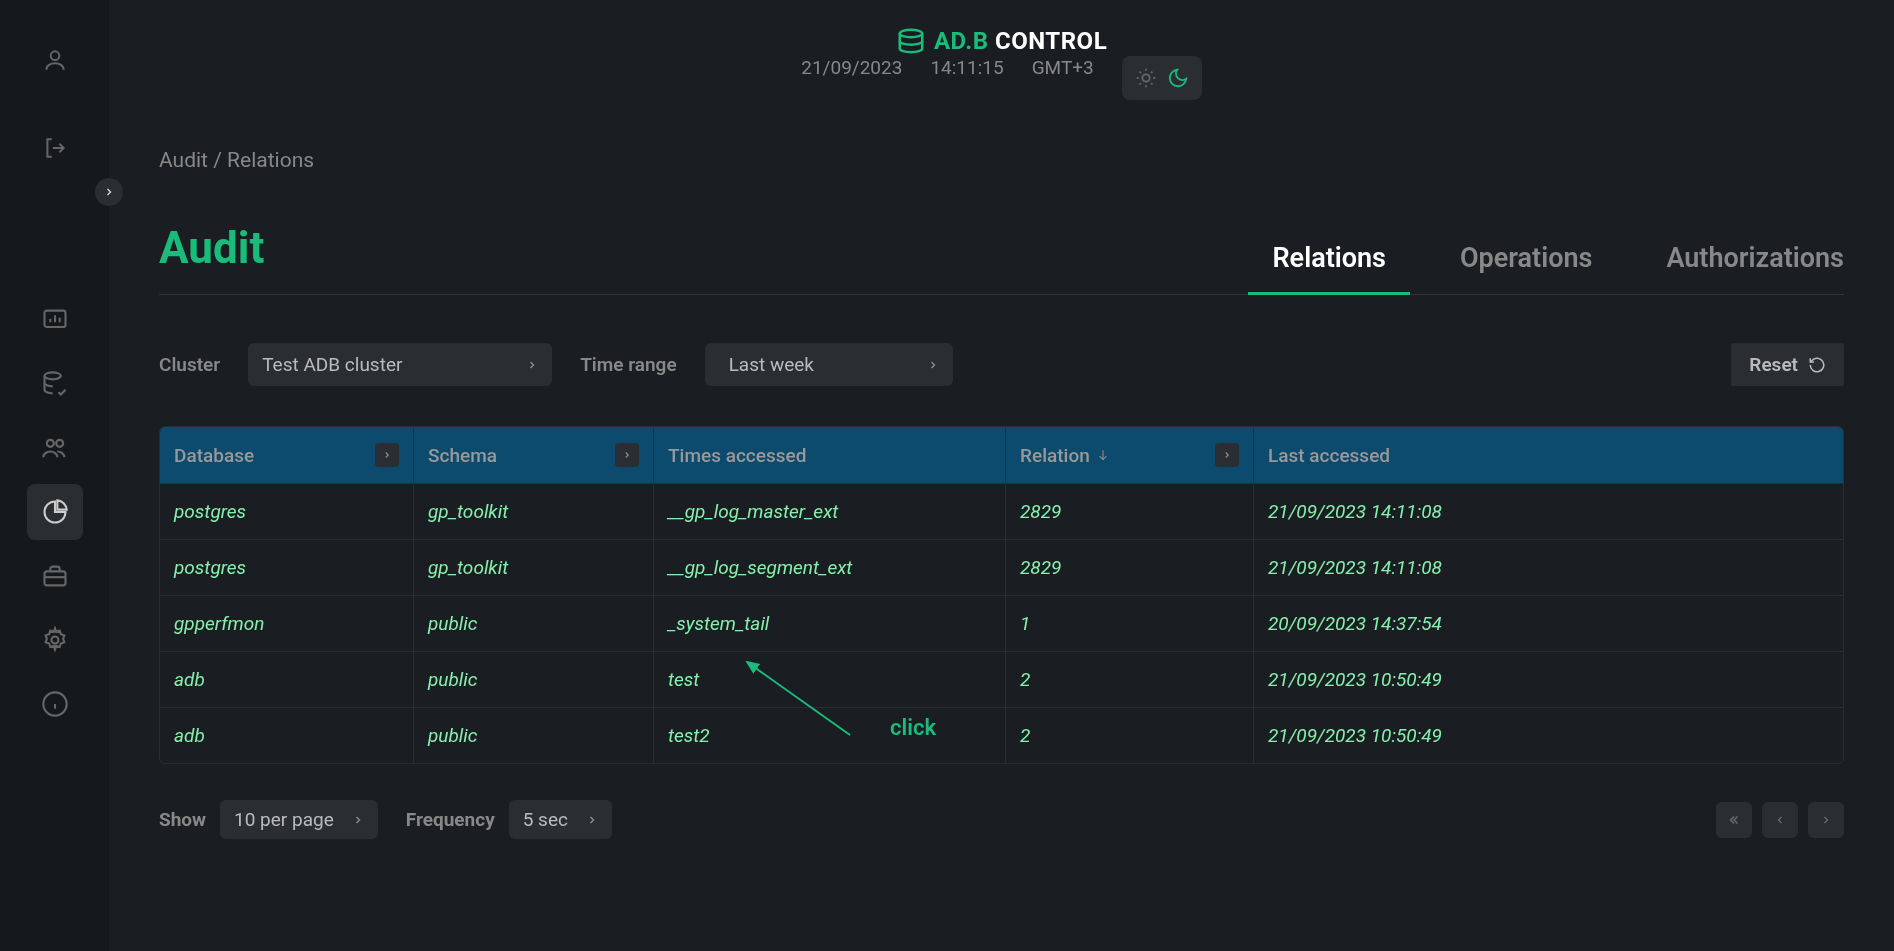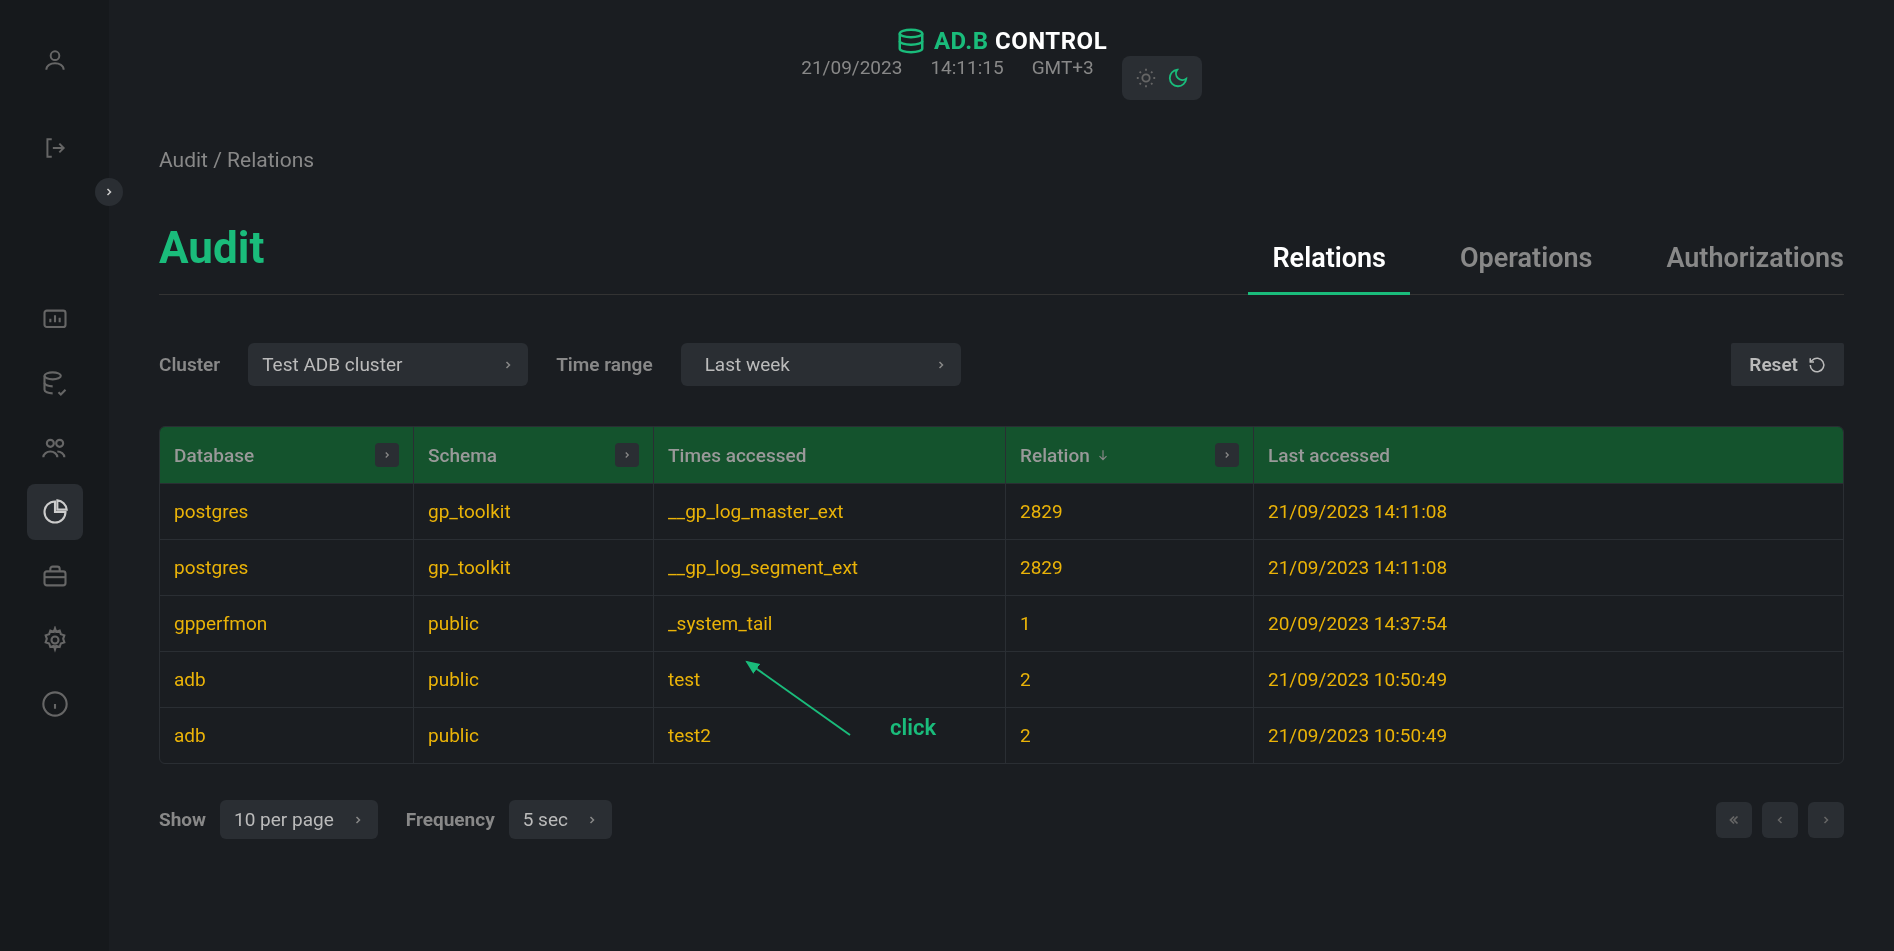--- a/index.html
+++ b/index.html
@@ -169,22 +169,22 @@
   background: #2a2e33;
   border-radius: 6px;
   padding: 10px 14px;
   display: flex;
   align-items: center;
   justify-content: space-between;
   cursor: pointer;
   font-size: 19px;
   color: #bbb;
 }
-.dropdown.wide { width: 280px; }
-.dropdown.med { width: 280px; padding-left: 24px; }
+.dropdown.wide { width: 304px; }
+.dropdown.med { width: 248px; padding-left: 24px; }
 .reset-btn {
   margin-left: auto;
   background: #2a2e33;
   border-radius: 2px;
   padding: 10px 18px;
   display: flex;
   align-items: center;
   gap: 10px;
   cursor: pointer;
   font-size: 19px;
@@ -201,21 +201,21 @@
   display: grid;
   grid-template-columns: 254px 240px 352px 248px 1fr;
   border-bottom: 1px solid #2a2e33;
 }
 .table-row:last-child {
   border-bottom: none;
 }
 .table-header {
   display: grid;
   grid-template-columns: 254px 240px 352px 248px 1fr;
-  background: #14532d;
+  background: #0c4a6e;
   border-bottom: 1px solid #2a2e33;
 }
 .th, .td {
   padding: 16px 14px;
   font-size: 19px;
   color: #999;
   border-right: 1px solid #2a2e33;
   display: flex;
   align-items: center;
 }
@@ -234,21 +234,22 @@
   border-radius: 4px;
   display: flex;
   align-items: center;
   justify-content: center;
   cursor: pointer;
 }
 .sort-arrow {
   margin-left: 6px;
 }
 .td {
-  color: #eab308;
+  color: #86efac;
+  font-style: italic;
 }
 .pager {
   display: flex;
   align-items: center;
   margin-top: 36px;
   gap: 14px;
 }
 .pager-label {
   font-size: 19px;
   color: #888;

